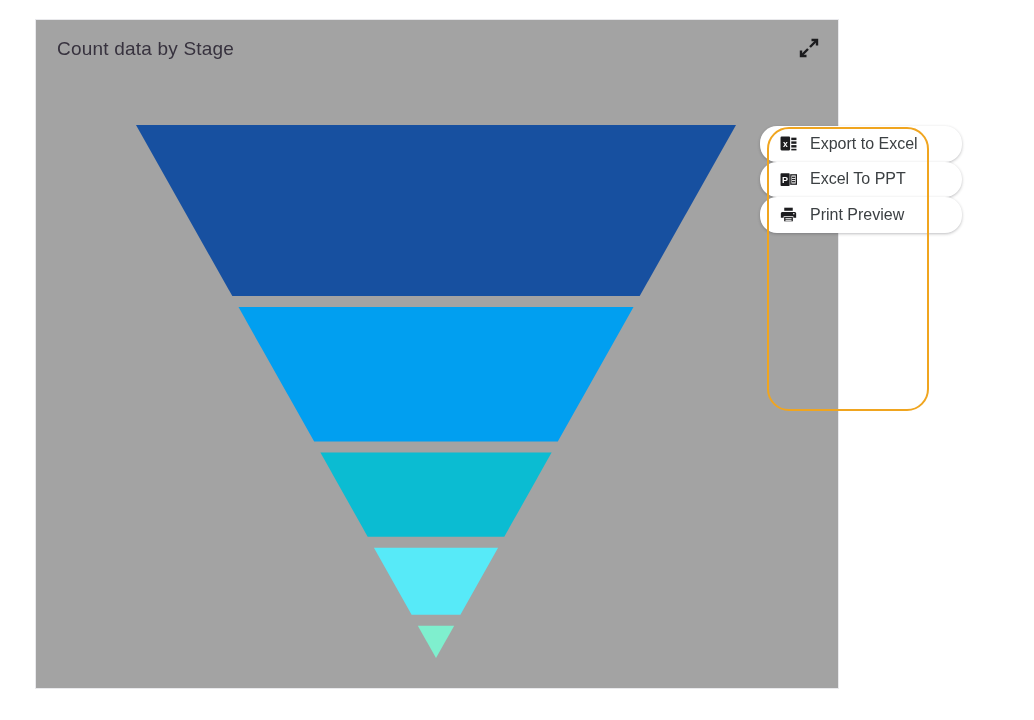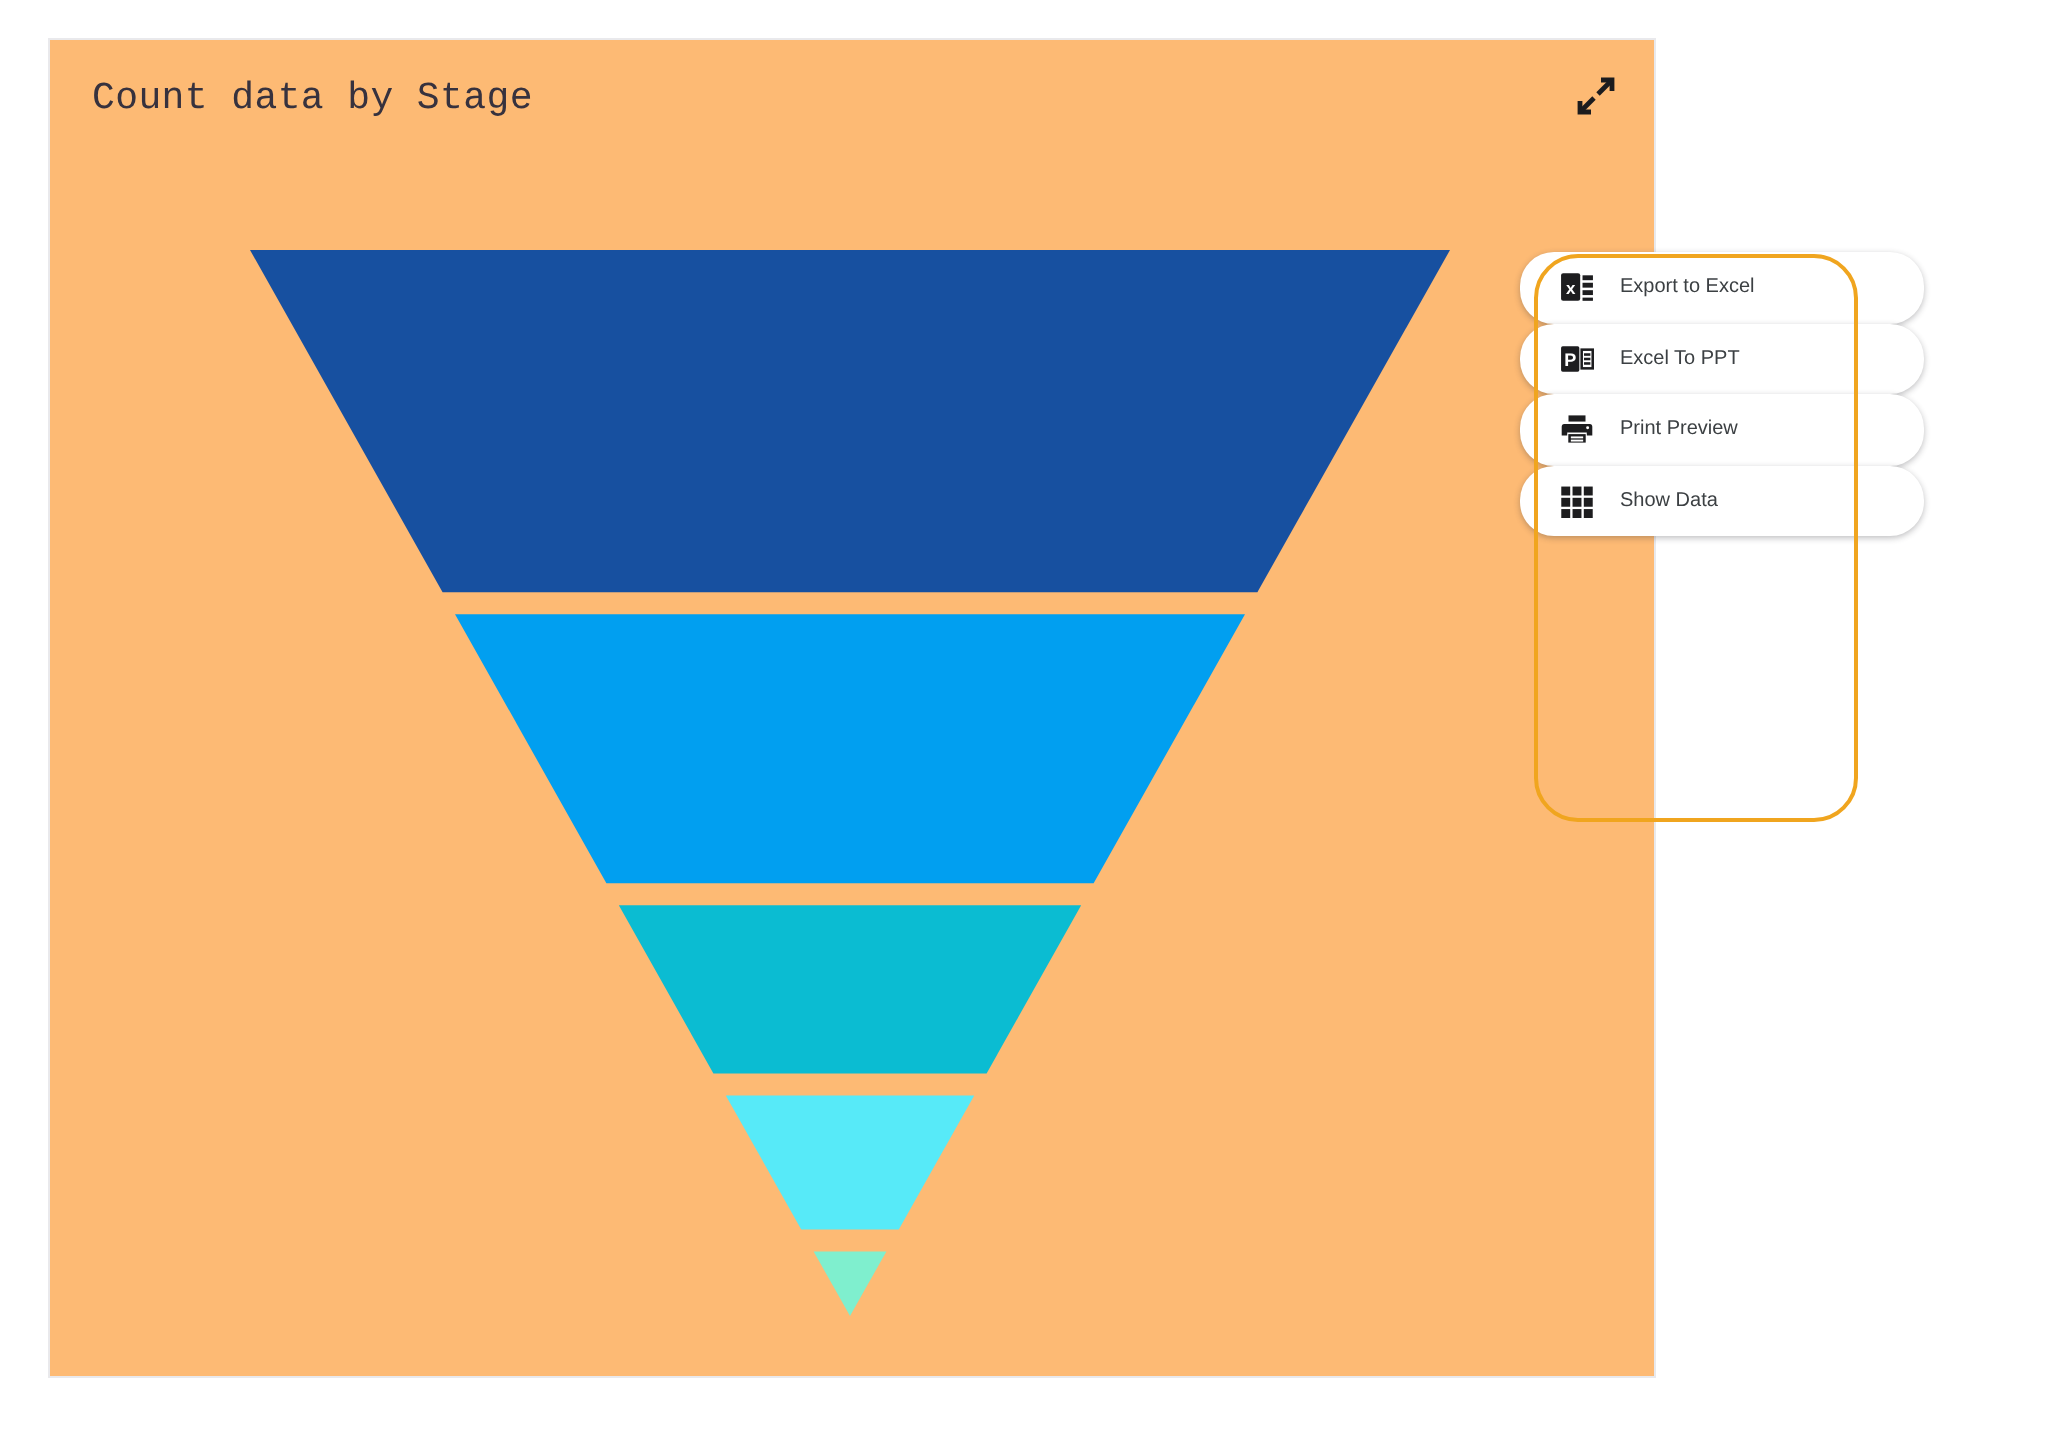--- a/index.html
+++ b/index.html
@@ -1,36 +1,36 @@
 <!DOCTYPE html>
 <html><head>
 <meta charset="utf-8">
 <style>
   html,body{margin:0;padding:0;background:#ffffff;width:1034px;height:720px;
     font-family:"Liberation Sans",sans-serif;overflow:hidden;position:relative;}
 
-  .chart-card{position:absolute;left:24px;top:19px;width:802px;height:668px;
-    background:#fdba74;border:1px solid #e9e9ec;font-family:Liberation Mono, monospace;}
+  .chart-card{position:absolute;left:35px;top:19px;width:802px;height:668px;
+    background:#a3a3a3;border:1px solid #e9e9ec;}
 
   .card-title{position:absolute;left:21px;top:18px;font-size:19px;color:#37323e;
     letter-spacing:.2px;font-weight:500;}
 
   .expand-btn{position:absolute;right:14px;top:14px;width:30px;height:30px;
     display:flex;align-items:center;justify-content:center;cursor:pointer;background:none;border:none;padding:0;}
   .expand-btn svg{width:26px;height:26px;}
 
   #funnel-svg{position:absolute;left:0;top:0;width:802px;height:668px;}
 
   .export-menu{position:absolute;left:760px;top:126px;width:202px;}
   .menu-item{height:35.6px;display:flex;align-items:center;background:#ffffff;
     border-radius:17px;box-shadow:0 1px 3px rgba(40,40,45,.30);padding:0 0 0 20px;
     cursor:pointer;position:relative;}
   .menu-item .mi-icon{width:17px;height:17px;margin-right:13px;flex:0 0 17px;}
   .menu-item .mi-icon svg{width:17px;height:17px;display:block;}
-  .menu-item .mi-label{font-size:10px;color:#3c4043;white-space:nowrap;}
+  .menu-item .mi-label{font-size:16px;color:#3c4043;white-space:nowrap;}
 
   .menu-outline{position:absolute;left:7px;top:1px;width:158px;height:280px;
     border:2.5px solid #f0a51f;border-radius:22px;pointer-events:none;}
 </style>
 </head>
 <body>
 
 <div class="chart-card">
   <svg id="funnel-svg" viewBox="0 0 802 668">
       <polygon points="100.0,105.0 700.0,105.0 603.7,276.1 196.3,276.1" fill="#1750a0"></polygon>
@@ -93,31 +93,15 @@
           <path d="M2 5.6 H14 A1.3 1.3 0 0 1 15.2 6.9 V11 H12.6 V9.6 H3.4 V11 H0.8 V6.9 A1.3 1.3 0 0 1 2 5.6 Z" fill="#1d1d1f"></path>
           <circle cx="13" cy="7.4" r="0.7" fill="#fff"></circle>
           <rect x="3.9" y="10.4" width="8.2" height="4" fill="#1d1d1f"></rect>
           <rect x="5.1" y="11.5" width="5.8" height="0.9" fill="#fff"></rect>
           <rect x="5.1" y="13" width="5.8" height="0.9" fill="#fff"></rect>
         </svg>
     </span>
     <span class="mi-label">Print Preview</span>
   </div>
 
-  <div class="menu-item">
-    <span class="mi-icon">
-      <svg viewBox="0 0 16 16" fill="#1d1d1f">
-          <rect x="0.6" y="1.2" width="4.2" height="4.2"></rect>
-          <rect x="5.9" y="1.2" width="4.2" height="4.2"></rect>
-          <rect x="11.2" y="1.2" width="4.2" height="4.2"></rect>
-          <rect x="0.6" y="6.5" width="4.2" height="4.2"></rect>
-          <rect x="5.9" y="6.5" width="4.2" height="4.2"></rect>
-          <rect x="11.2" y="6.5" width="4.2" height="4.2"></rect>
-          <rect x="0.6" y="11.8" width="4.2" height="4.2"></rect>
-          <rect x="5.9" y="11.8" width="4.2" height="4.2"></rect>
-          <rect x="11.2" y="11.8" width="4.2" height="4.2"></rect>
-        </svg>
-    </span>
-    <span class="mi-label">Show Data</span>
-  </div>
 
   <div class="menu-outline"></div>
 </div>
 
 </body></html>

